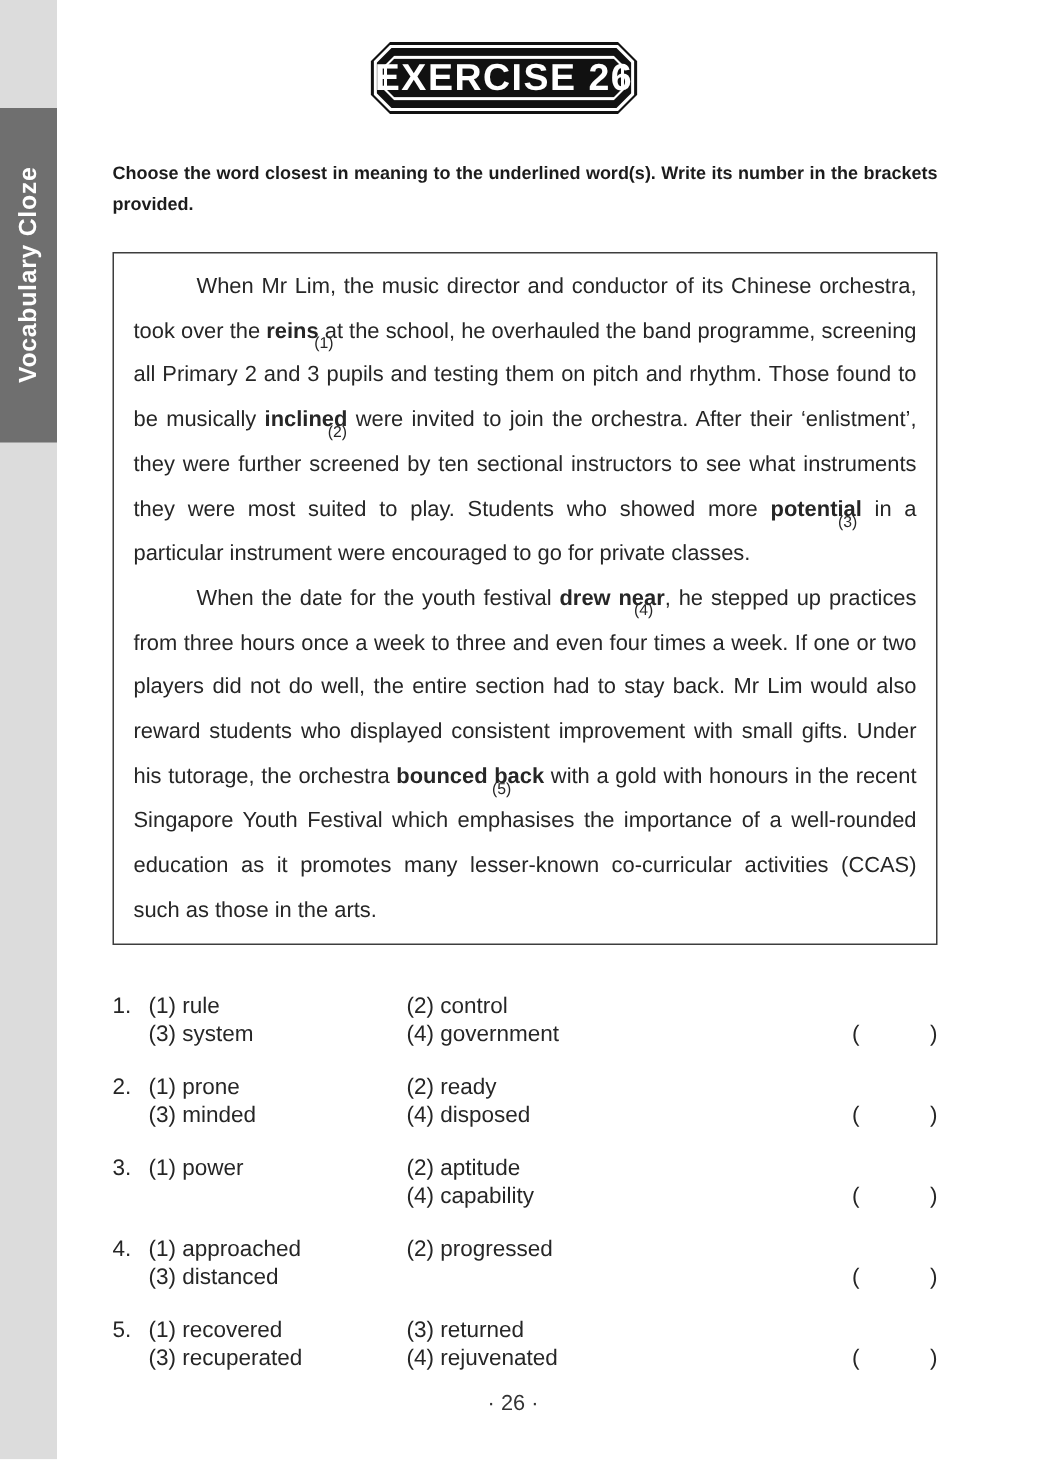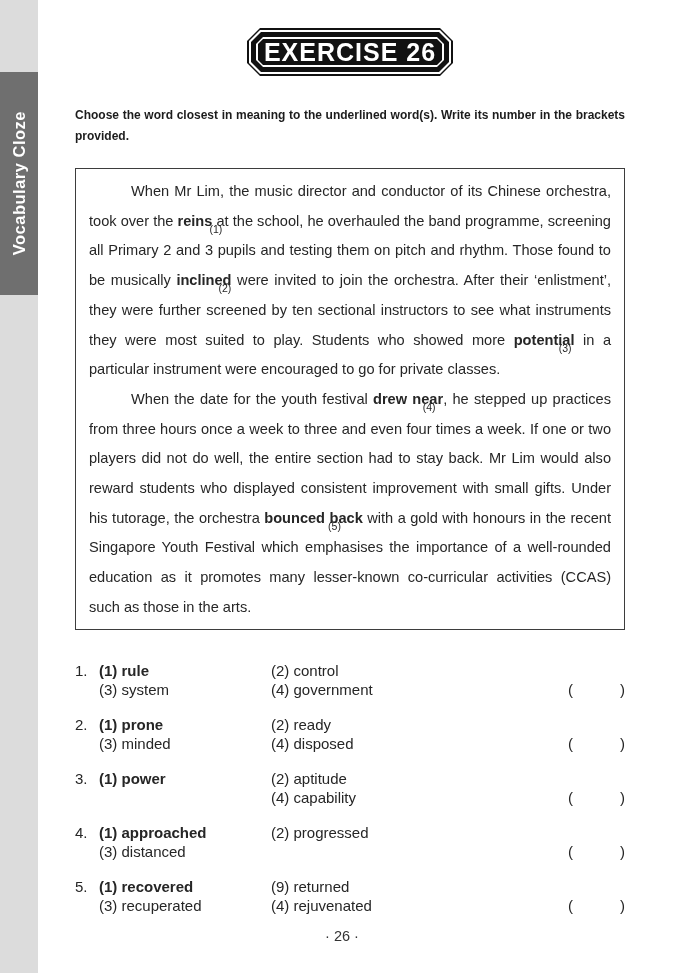--- a/index.html
+++ b/index.html
@@ -7,21 +7,21 @@
   .page { position: relative; width: 698px; height: 973px; background: #ffffff; overflow: hidden; color: #262626; }
 
   
   .side-strip { position: absolute; left: 0; top: 0; width: 38px; height: 100%; background: #dcdcdc; }
   .side-tab { position: absolute; left: 0; top: 72px; width: 38px; height: 223px; background: #6f6f6f;
               display: flex; align-items: center; justify-content: center; }
   .side-tab .vtext { writing-mode: vertical-rl; transform: rotate(180deg); color: #fff; font-weight: 700;
                      font-size: 16.5px; letter-spacing: 0.5px; white-space: nowrap; }
 
   
-  .badge { position: absolute; left: 247px; top: 28px; width: 206px; height: 48px; text-align: right; }
+  .badge { position: absolute; left: 247px; top: 28px; width: 178px; height: 48px; text-align: right; }
   .oct { position: absolute; }
   .cut13 { clip-path: polygon(13px 0, calc(100% - 13px) 0, 100% 13px, 100% calc(100% - 13px), calc(100% - 13px) 100%, 13px 100%, 0 calc(100% - 13px), 0 13px); }
   .cut11 { clip-path: polygon(11px 0, calc(100% - 11px) 0, 100% 11px, 100% calc(100% - 11px), calc(100% - 11px) 100%, 11px 100%, 0 calc(100% - 11px), 0 11px); }
   .cut10 { clip-path: polygon(10px 0, calc(100% - 10px) 0, 100% 10px, 100% calc(100% - 10px), calc(100% - 10px) 100%, 10px 100%, 0 calc(100% - 10px), 0 10px); }
   .cut7  { clip-path: polygon(7px 0, calc(100% - 7px) 0, 100% 7px, 100% calc(100% - 7px), calc(100% - 7px) 100%, 7px 100%, 0 calc(100% - 7px), 0 7px); }
   .cut5  { clip-path: polygon(5px 0, calc(100% - 5px) 0, 100% 5px, 100% calc(100% - 5px), calc(100% - 5px) 100%, 5px 100%, 0 calc(100% - 5px), 0 5px); }
   .oct1 { inset: 0;   background: #111; }
   .oct2 { inset: 2px; background: #fff; }
   .oct3 { inset: 4px; background: #111; }
   .oct4 { inset: 9px; background: #fff; }
@@ -40,21 +40,21 @@
   .passage-box p { margin: 0; text-indent: 42px; }
   .uw { position: relative; font-weight: 700; text-underline-offset: 2px; white-space: nowrap; margin-top: 20px; }
   .uw .num { position: absolute; top: 100%; left: 50%; transform: translate(-50%, -5px);
              font-size: 10.5px; font-weight: 400; line-height: 11px; color: #262626; }
 
   
   .questions { position: absolute; left: 75px; top: 662px; width: 550px; }
   .question { display: grid; grid-template-columns: 24px 172px 1fr 57px; grid-template-rows: 18.5px 18.5px;
               margin-bottom: 17px; font-size: 15px; line-height: 18.5px; color: #262626; }
   .q-num { grid-column: 1; grid-row: 1; }
-  .q-o1 { grid-column: 2; grid-row: 1; font-weight: bold; }
+  .q-o1 { grid-column: 2; grid-row: 1; }
   .q-o2 { grid-column: 3; grid-row: 1; }
   .q-o3 { grid-column: 2; grid-row: 2; }
   .q-o4 { grid-column: 3; grid-row: 2; }
   .q-brackets { grid-column: 4; grid-row: 2; display: flex; justify-content: space-between; }
 
   
   .footer { position: absolute; left: 0; right: 14px; top: 928px; text-align: center; font-size: 14.5px; color: #333; }
 </style>
 </head>
 <body>
@@ -125,21 +125,21 @@
     <span class="q-o3">(3) distanced</span>
     <span class="q-brackets">
       <span>(</span>
       <span>)</span>
     </span>
   </div>
 
   <div class="question">
     <span class="q-num">5.</span>
     <span class="q-o1">(1) recovered</span>
-    <span class="q-o2">(9) returned</span>
+    <span class="q-o2">(3) returned</span>
     <span class="q-o3">(3) recuperated</span>
     <span class="q-o4">(4) rejuvenated</span>
     <span class="q-brackets">
       <span>(</span>
       <span>)</span>
     </span>
   </div>
 </div>
 
   <div class="footer">· 26 ·</div>

